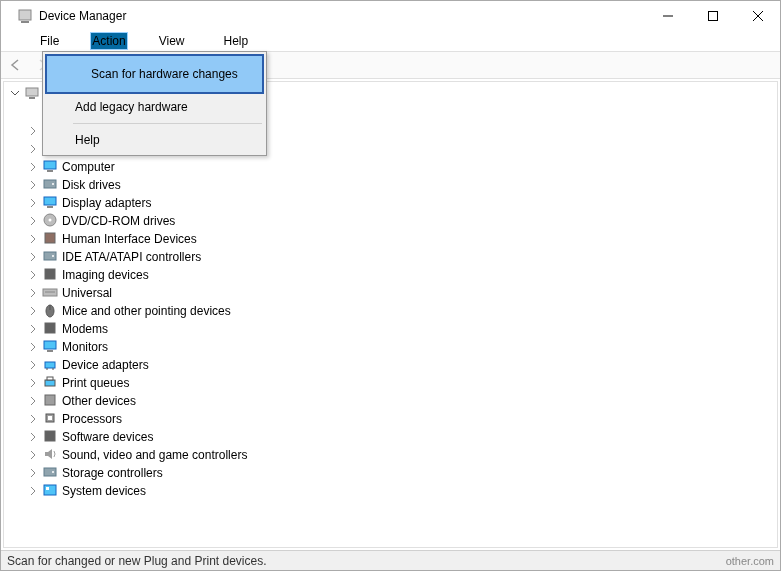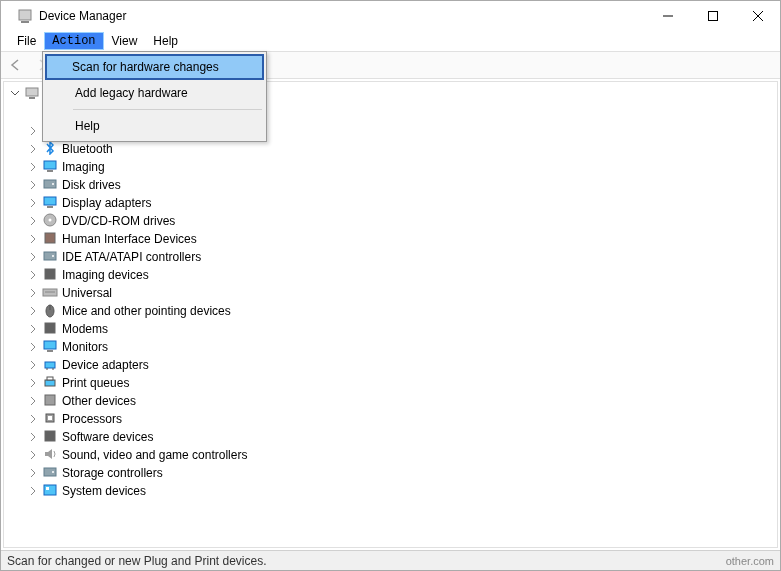--- a/index.html
+++ b/index.html
@@ -7,41 +7,41 @@
 
     
     .titlebar { height: 30px; display: flex; align-items: center; padding-left: 16px; background: #fff; }
     .titlebar-icon { width: 16px; height: 16px; margin-right: 6px; }
     .titlebar-title { flex: 1; font-size: 12px; color: #000; }
     .win-controls { display: flex; }
     .win-btn { width: 45px; height: 30px; display: flex; align-items: center; justify-content: center; color: #000; }
 
     
     .menubar { height: 20px; display: flex; align-items: center; padding-left: 8px; background: #fff; }
-    .menu-item { padding: 2px 8px; cursor: default; }
-    .menu-item.active { background: #3b82f6; border: 1px solid #99d1ff; padding: 1px 7px; font-family: Liberation Mono, monospace; }
+    .menu-item { padding: 2px 8px; cursor: default; margin-left: 23px; }
+    .menu-item.active { background: #0369a1; border: 1px solid #99d1ff; padding: 1px 1px; }
 
     
     .toolbar { height: 28px; border-top: 1px solid #e0e0e0; border-bottom: 1px solid #e0e0e0; display: flex; align-items: center; padding-left: 4px; gap: 4px; background: #fafafa; }
     .tb-btn { width: 22px; height: 22px; display: flex; align-items: center; justify-content: center; opacity: 0.6; }
     .tb-sep { width: 1px; height: 18px; background: #ccc; margin: 0 2px; }
 
     
     .content { position: absolute; left: 2px; right: 2px; top: 80px; bottom: 22px; overflow: auto; border: 1px solid #e0e0e0; background: #fff; padding-top: 2px; }
     .tree-root { padding-left: 4px; }
     .tree-row { display: flex; align-items: center; height: 18px; padding-left: 0; white-space: nowrap; }
     .tree-row.level1 { padding-left: 18px; align-items: flex-end; }
     .expander { width: 14px; height: 14px; display: flex; align-items: center; justify-content: center; color: #555; font-size: 10px; cursor: default; }
     .node-icon { width: 16px; height: 16px; margin: 0 4px 0 2px; display: flex; align-items: center; justify-content: center; }
     .node-label { font-size: 12px; color: #000; cursor: default; }
 
     
     .dropdown { position: absolute; left: 41px; top: 50px; width: 225px; background: #f0f0f0; border: 1px solid #999; box-shadow: 2px 2px 4px rgba(0,0,0,0.2); z-index: 100; padding: 2px; }
     .dd-item { height: 26px; display: flex; align-items: center; padding-left: 30px; cursor: default; }
-    .dd-item.highlight { background: #91c9f7; border: 2px solid #2a5caa; padding-left: 25px; height: 26px; color: #000; }
+    .dd-item.highlight { background: #91c9f7; border: 2px solid #2a5caa; padding-left: 44px; height: 40px; color: #000; }
     .dd-sep { height: 1px; background: #d0d0d0; margin: 3px 2px 3px 28px; }
 
     
     .statusbar { position: absolute; left: 0; right: 0; bottom: 0; height: 20px; background: #f0f0f0; border-top: 1px solid #d0d0d0; display: flex; align-items: center; padding: 0 6px; font-size: 11px; color: #333; }
     .statusbar .spacer { flex: 1; }
     .statusbar .credit { color: #888; font-size: 11px; }
   </style>
 </head>
 <body>
 
@@ -159,21 +159,21 @@
             <svg width="10" height="10">
               <path d="M3 1 L7 5 L3 9" fill="none" stroke="#888" stroke-width="1"></path>
             </svg>
           </span>
     <span class="node-icon">
             <svg width="16" height="16">
               <rect x="2" y="3" width="12" height="8" fill="#4fc3f7" stroke="#1565c0"></rect>
               <rect x="5" y="12" width="6" height="2" fill="#888"></rect>
             </svg>
           </span>
-    <span class="node-label">Imaging</span>
+    <span class="node-label">Computer</span>
   </div>
         <div class="tree-row level1">
     <span class="expander">
             <svg width="10" height="10">
               <path d="M3 1 L7 5 L3 9" fill="none" stroke="#888" stroke-width="1"></path>
             </svg>
           </span>
     <span class="node-icon">
             <svg width="16" height="16">
               <rect x="2" y="4" width="12" height="8" fill="#90a4ae" stroke="#607d8b"></rect>

